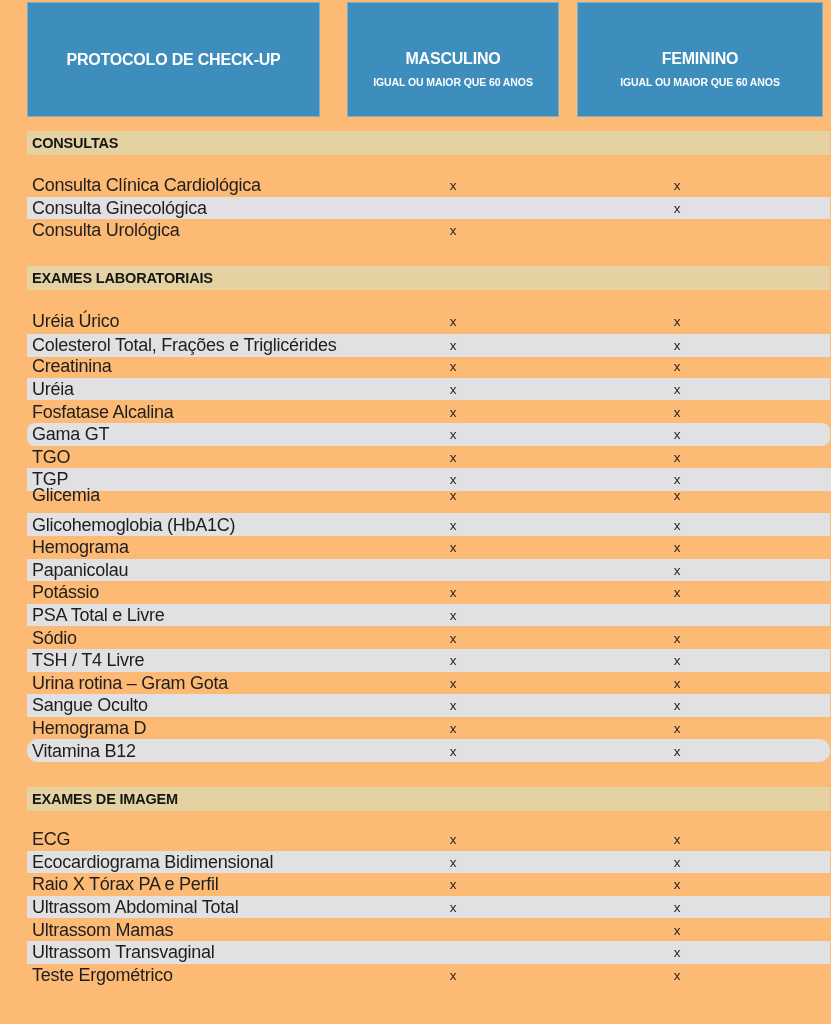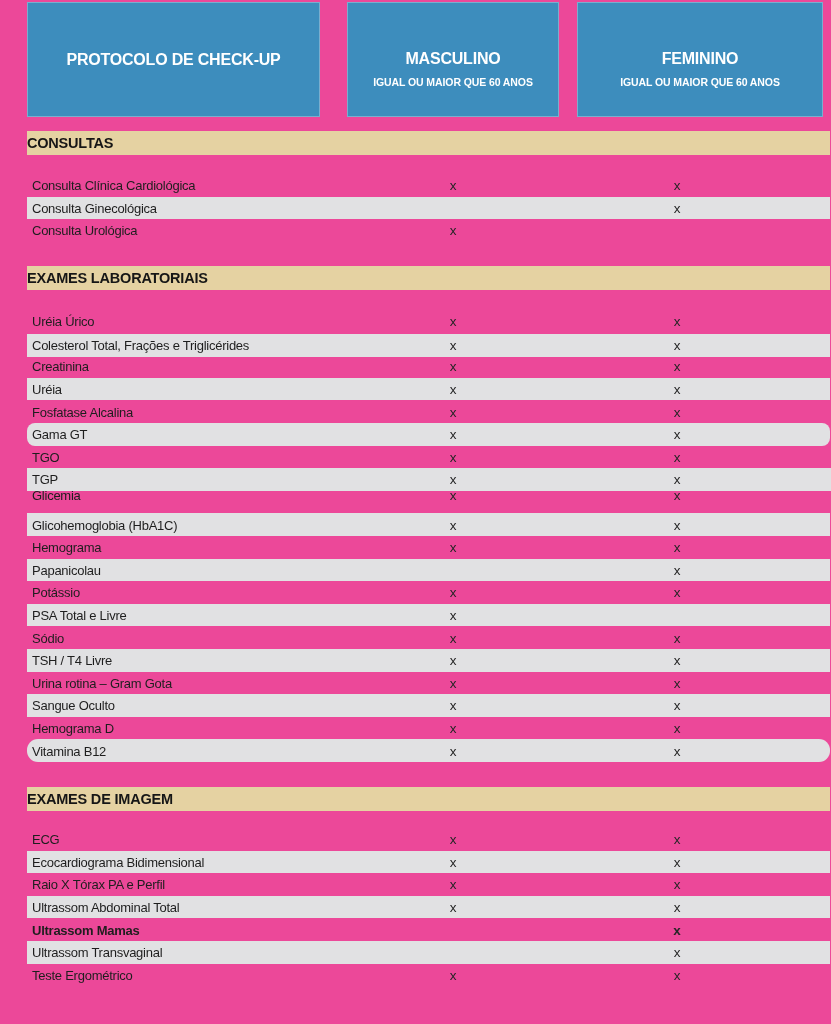--- a/index.html
+++ b/index.html
@@ -1,20 +1,20 @@
 <!DOCTYPE html>
 <html style="--blue: #3d8dbd; --tan: #e5d2a2; --gray: #e1e1e3; --text: #1d1d1f;"><head>
 <meta charset="utf-8">
 <style>
   html,body { margin:0; padding:0; background:#ffffff; }
   .page {
     position: relative;
     width: 831px;
     height: 1024px;
-    background: #ec4899;
+    background: #fdba74;
     font-family: "Liberation Sans", "DejaVu Sans", sans-serif;
     color: var(--text, #1d1d1f);
     overflow: hidden;
   }
 
   
   .header-boxes { position:absolute; top:2px; left:27px; display:flex; }
   .hbox {
     background: var(--blue, #3d8dbd);
     border: 1px solid #79aece;
@@ -50,37 +50,38 @@
     position: absolute;
     left: 27px;
     width: 803px;
     height: 24px;
     background: var(--tan, #e5d2a2);
     box-sizing: border-box;
     font-size: 14.5px;
     font-weight: bold;
     letter-spacing: -0.2px;
     line-height: 24px;
+    padding-left: 5px;
     color: #161616;
   }
 
   
   .row {
     position: absolute;
     left: 27px;
     width: 803px;
     height: 22.6px;
   }
   .row.alt { background: var(--gray, #e1e1e3); }
   .row-label {
     position: absolute;
     left: 5px;
     top: 50%;
     transform: translateY(-50%);
-    font-size: 13px;
+    font-size: 18px;
     letter-spacing: -0.25px;
     white-space: nowrap;
     color: #1e1e1e;
   }
   .mark {
     position: absolute;
     top: 50%;
     transform: translate(-50%, -50%);
     font-size: 13.5px;
     color: #262626;
@@ -235,21 +236,21 @@
       <div class="row" style="top: 873.2px;">
         <span class="row-label">Raio X Tórax PA e Perfil</span>
         <span class="mark m">x</span>
         <span class="mark f">x</span>
       </div>
       <div class="row alt" style="top: 895.8px;">
         <span class="row-label">Ultrassom Abdominal Total</span>
         <span class="mark m">x</span>
         <span class="mark f">x</span>
       </div>
-      <div class="row" style="top: 918.4px; font-weight: bold;">
+      <div class="row" style="top: 918.4px;">
         <span class="row-label">Ultrassom Mamas</span>
         <span class="mark f">x</span>
       </div>
       <div class="row alt" style="top: 941px;">
         <span class="row-label">Ultrassom Transvaginal</span>
         <span class="mark f">x</span>
       </div>
       <div class="row" style="top: 963.6px;">
         <span class="row-label">Teste Ergométrico</span>
         <span class="mark m">x</span>

